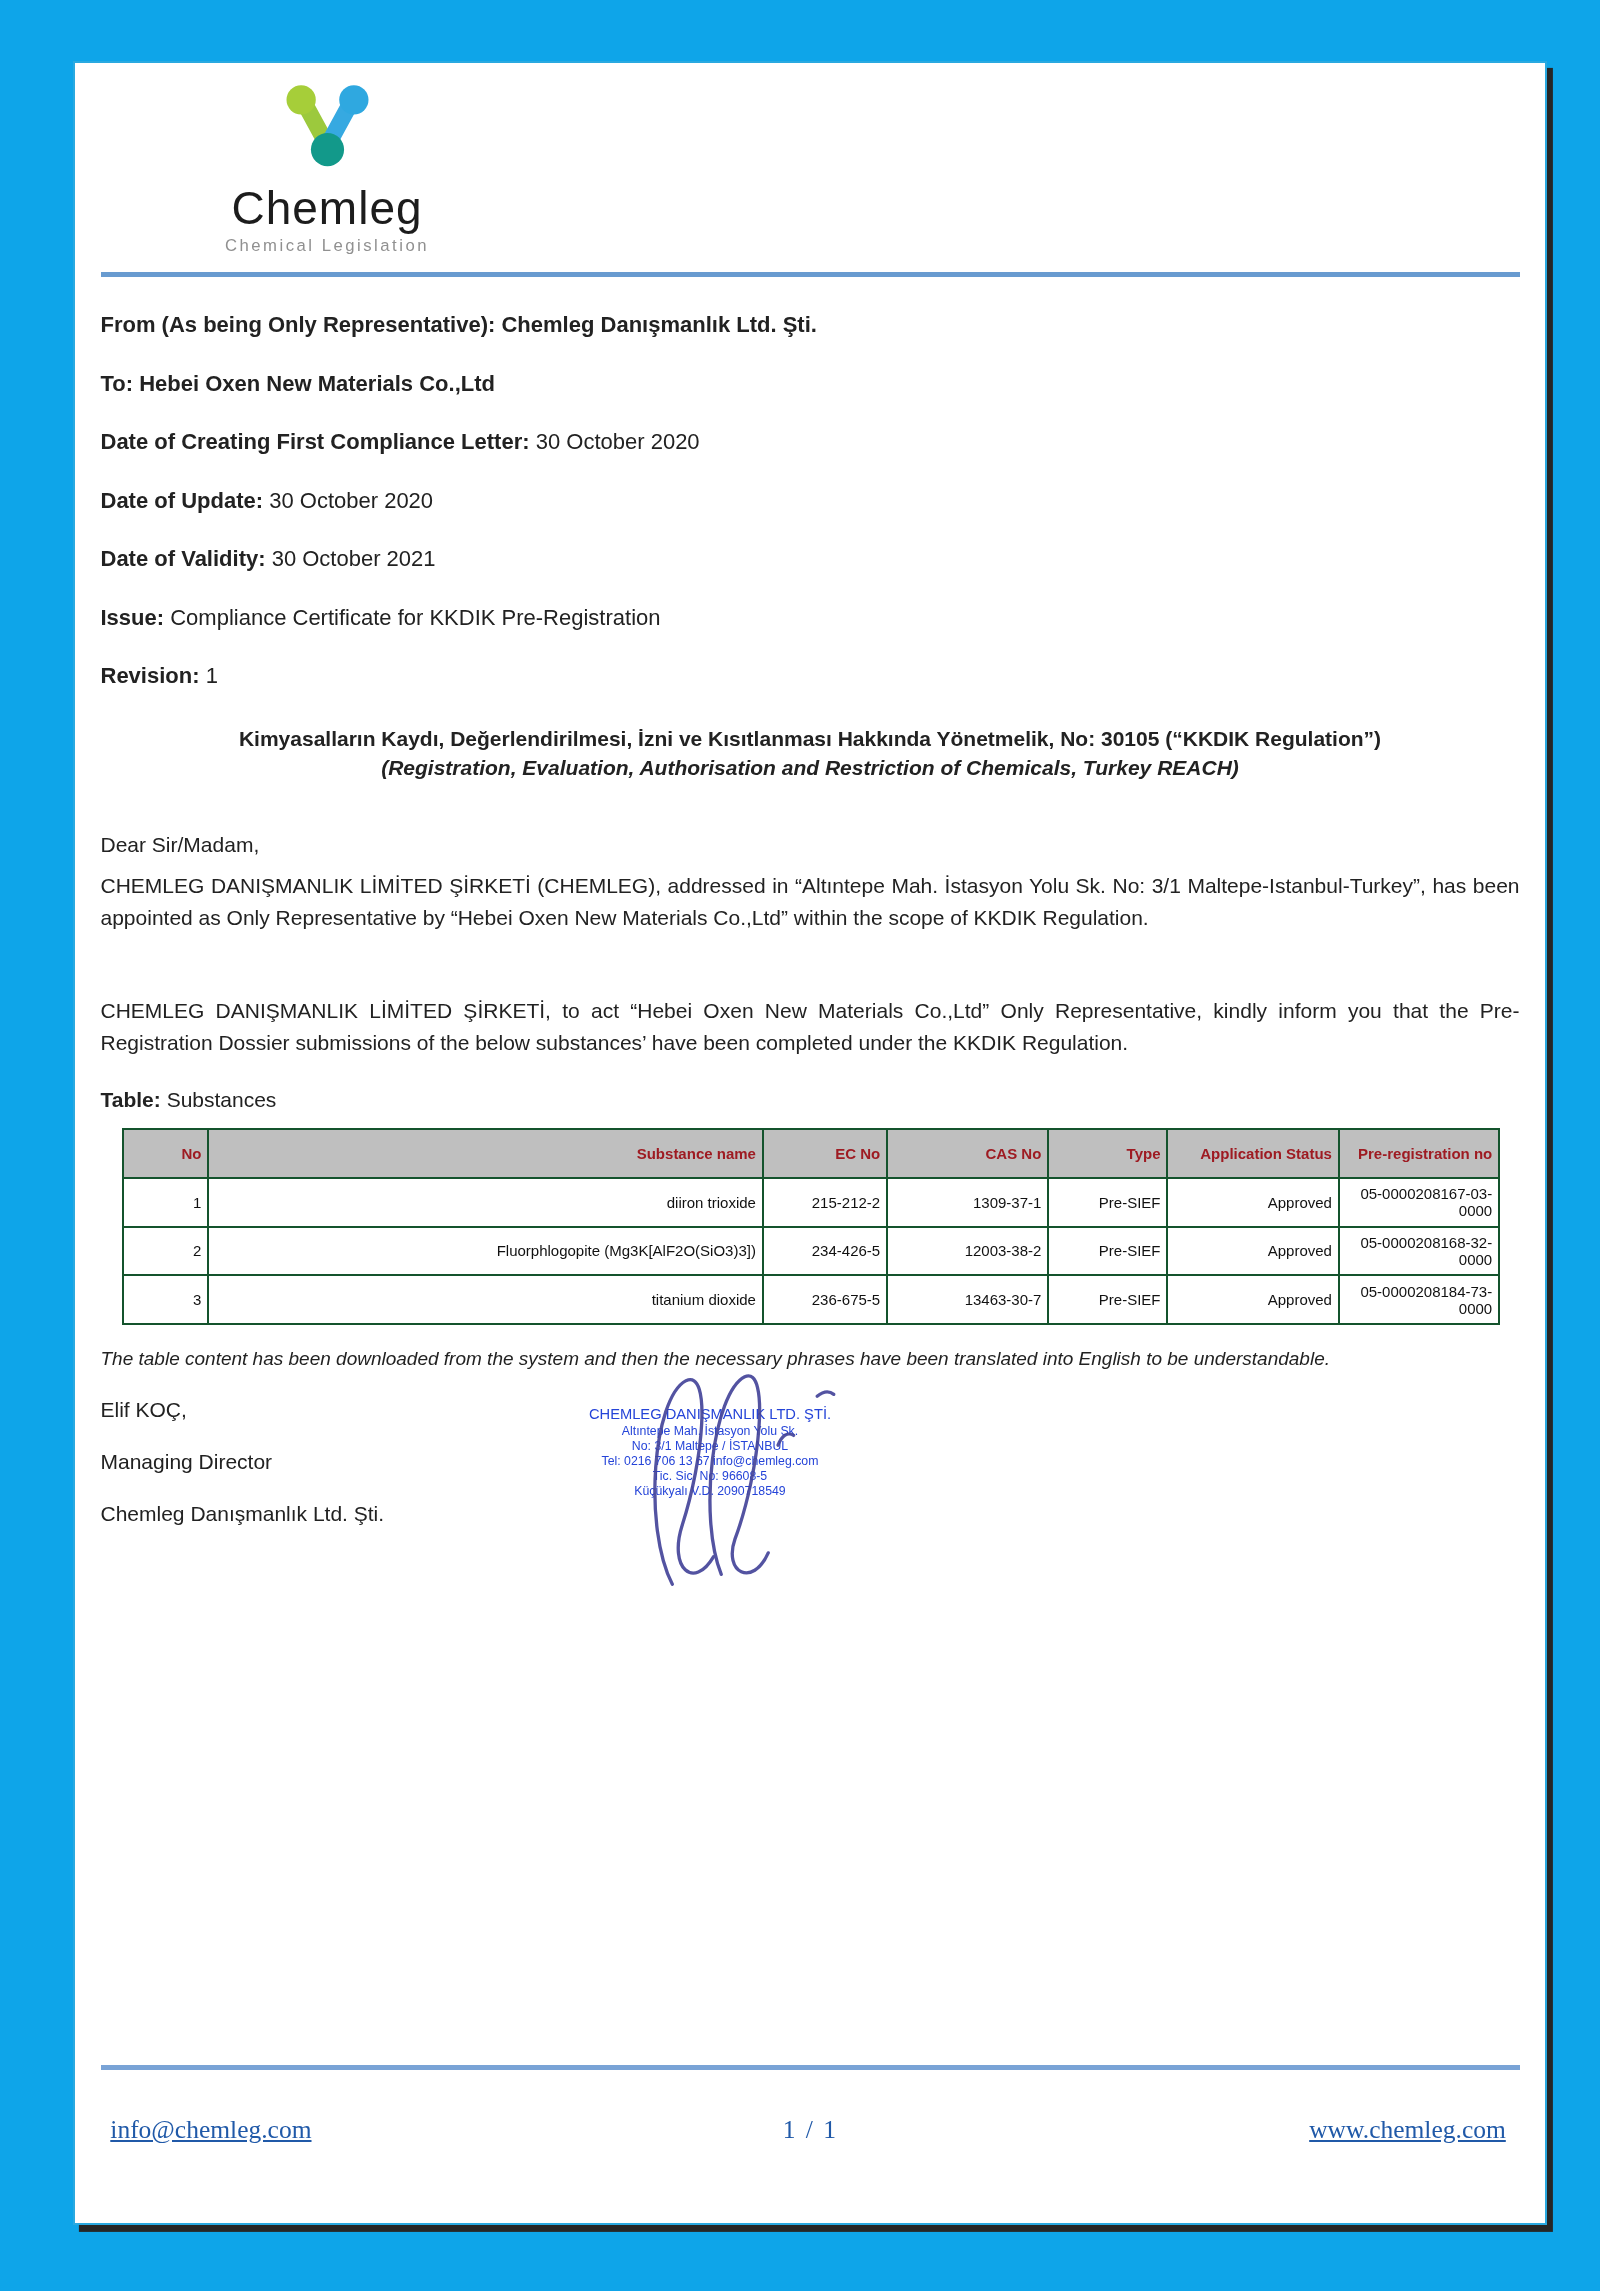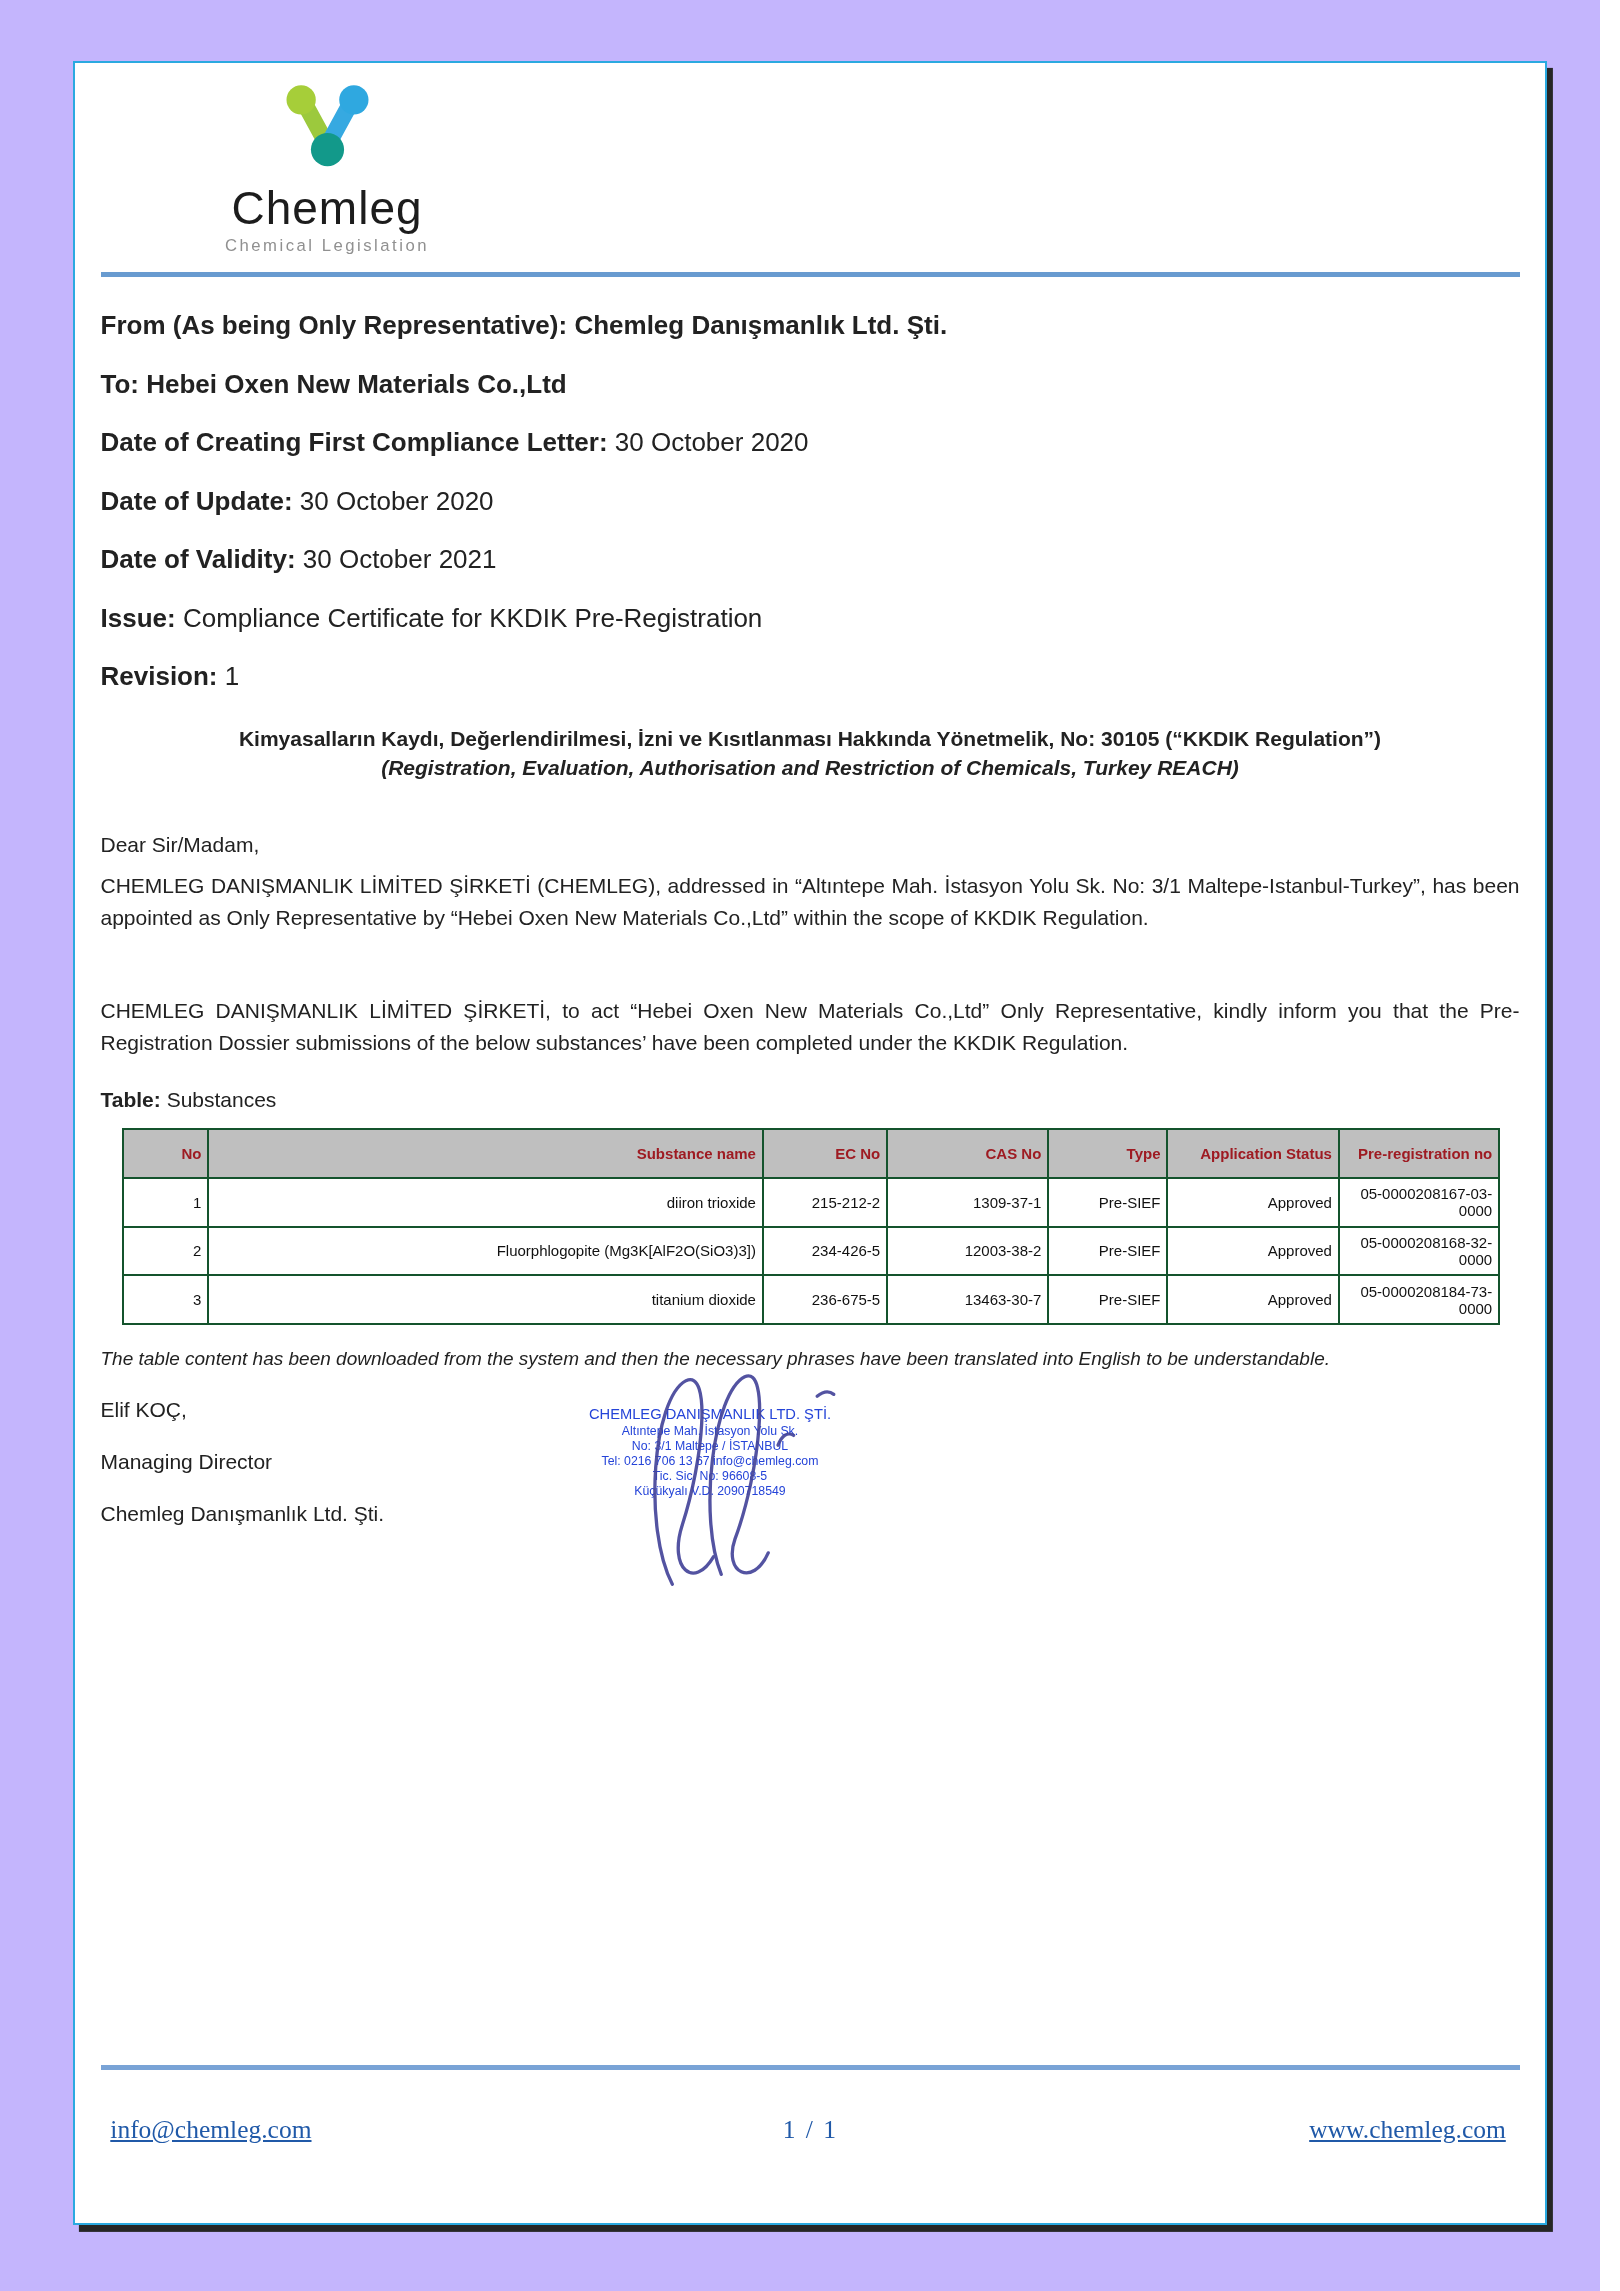--- a/index.html
+++ b/index.html
@@ -1,31 +1,31 @@
 <!DOCTYPE html>
 <html><head>
 <meta charset="utf-8">
 <style>
   html,body{margin:0;padding:0;background:#ffffff;}
-  .canvas{position:relative;width:1600px;height:2292px;background:#c4b5fd;overflow:hidden;
+  .canvas{position:relative;width:1600px;height:2292px;background:#0ea5e9;overflow:hidden;
           font-family:"Liberation Sans", sans-serif;color:#222;}
   .page{position:absolute;left:73px;top:61px;width:1474px;height:2164px;box-sizing:border-box;
         background:#fff;border:2.9px solid #2aa9e0;box-shadow:5.9px 6.9px 0 #262626;padding:11.8px 25.5px 0 25.5px;}
 
   
   .logo{margin:7.8px 0 0 65px;width:323px;display:flex;flex-direction:column;align-items:center;}
   .logo svg{display:block;}
   .brand{font-size:46px;font-weight:500;color:#1c1c1c;letter-spacing:1px;line-height:1;margin-top:2px;}
   .tagline{font-size:16.7px;color:#909090;letter-spacing:2.5px;margin-top:5.9px;}
 
   .rule{height:4.9px;background:#689bd0;margin-top:15.7px;}
   .rule.footer-rule{background:#79a3d6;}
 
   
-  .meta{margin-top:37px;font-size:26px;line-height:22.5px;}
+  .meta{margin-top:37px;font-size:22px;line-height:22.5px;}
   .meta p{margin:0 0 36px 0;}
   .meta .lbl{font-weight:bold;}
   .meta .bold-value .val{font-weight:bold;}
 
   .title-block{text-align:center;margin-top:33px;font-size:21px;font-weight:bold;line-height:29px;}
   .title-block .sub{font-style:italic;}
 
   .salutation{font-size:21px;margin:51px 0 0 0;}
   .para{font-size:21px;line-height:32px;text-align:justify;margin:13.7px 0 0 0;}
   .para.second{margin-top:61px;}

